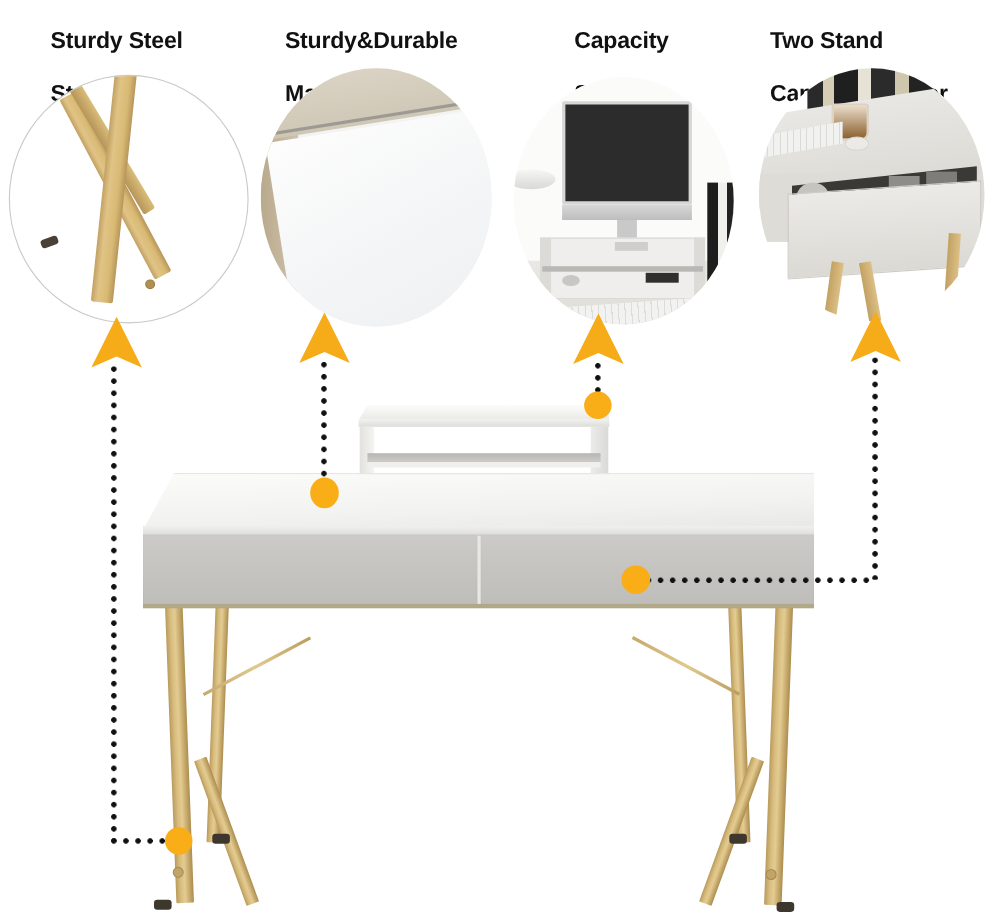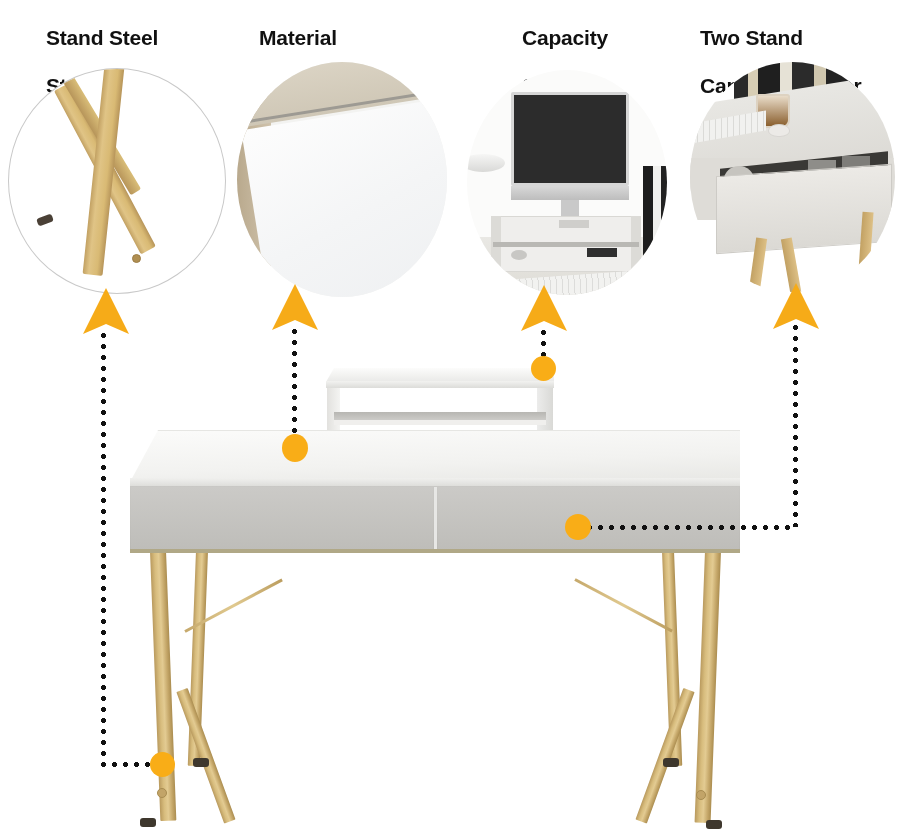--- a/index.html
+++ b/index.html
@@ -252,24 +252,25 @@
     position: absolute; height: 3px;
     background: linear-gradient(90deg,#c6a96c,#e0c98f,#bb9d5f);
   }
 </style>
 </head>
 <body>
 
 <div id="stage">
 
   <div class="caption" id="cap0">
-    <div>Stand Steel</div>
+    <div>Sturdy Steel</div>
     <div>Structure</div>
   </div>
   <div class="caption" id="cap1">
+    <div>Sturdy&amp;Durable</div>
     <div>Material</div>
   </div>
   <div class="caption" id="cap2">
     <div>Capacity</div>
     <div>Stand</div>
   </div>
   <div class="caption" id="cap3">
     <div>Two Stand</div>
     <div>Capacity Drawer</div>
   </div>

